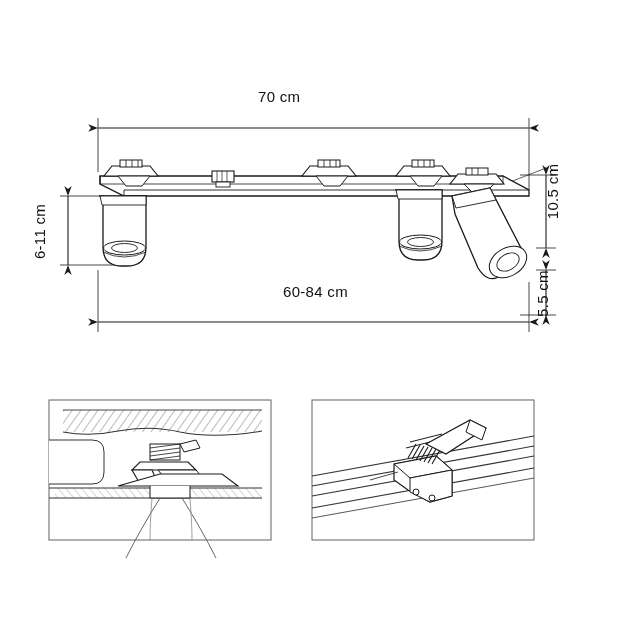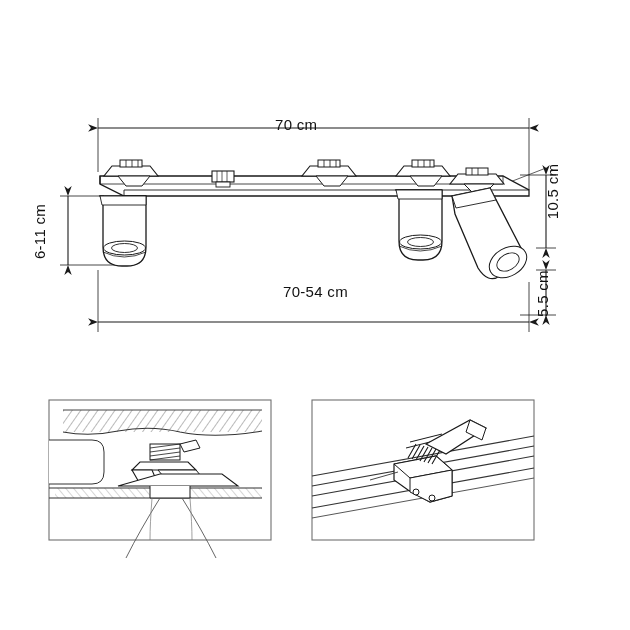--- a/index.html
+++ b/index.html
@@ -215,23 +215,23 @@
         <path d="M426,444 L470,420 L486,428 L446,454 Z" fill="#ffffff" stroke="#1a1a1a" stroke-width="1.2"></path>
         <path d="M470,420 L486,428 L482,440 L466,432 Z" fill="#ffffff" stroke="#1a1a1a" stroke-width="1"></path>
 
         <circle cx="416" cy="492" r="3" fill="#ffffff" stroke="#1a1a1a" stroke-width="1"></circle>
         <circle cx="432" cy="498" r="3" fill="#ffffff" stroke="#1a1a1a" stroke-width="1"></circle>
       </g>
       <path d="M370,480 L398,472" fill="none" stroke="#333" stroke-width="0.9"></path>
     </g>
   </svg>
 
-  <div class="dim-label" style="left:275px; top:88px;margin-top:28px;">70 cm</div>
-
-  <div class="dim-label" style="left:283px; top:283px;">70-54 cm</div>
+  <div class="dim-label" style="left:258px; top:88px;">70 cm</div>
+
+  <div class="dim-label" style="left:283px; top:283px;">60-84 cm</div>
 
   <div class="dim-label vert" style="left:12px; top:223px; transform: rotate(-90deg);">6-11 cm</div>
 
   <div class="dim-label vert" style="left:525px; top:183px; transform: rotate(-90deg);">10.5 cm</div>
 
   <div class="dim-label vert" style="left:519px; top:285px; transform: rotate(-90deg);">5.5 cm</div>
 
 </div>
 
 </body></html>

